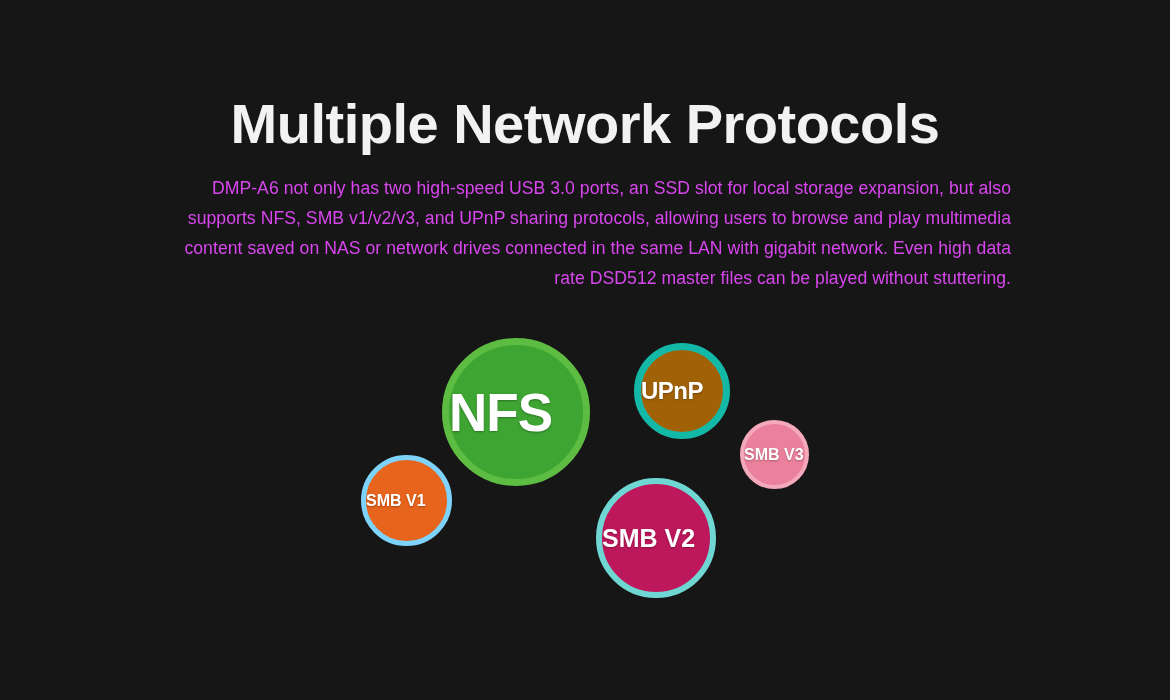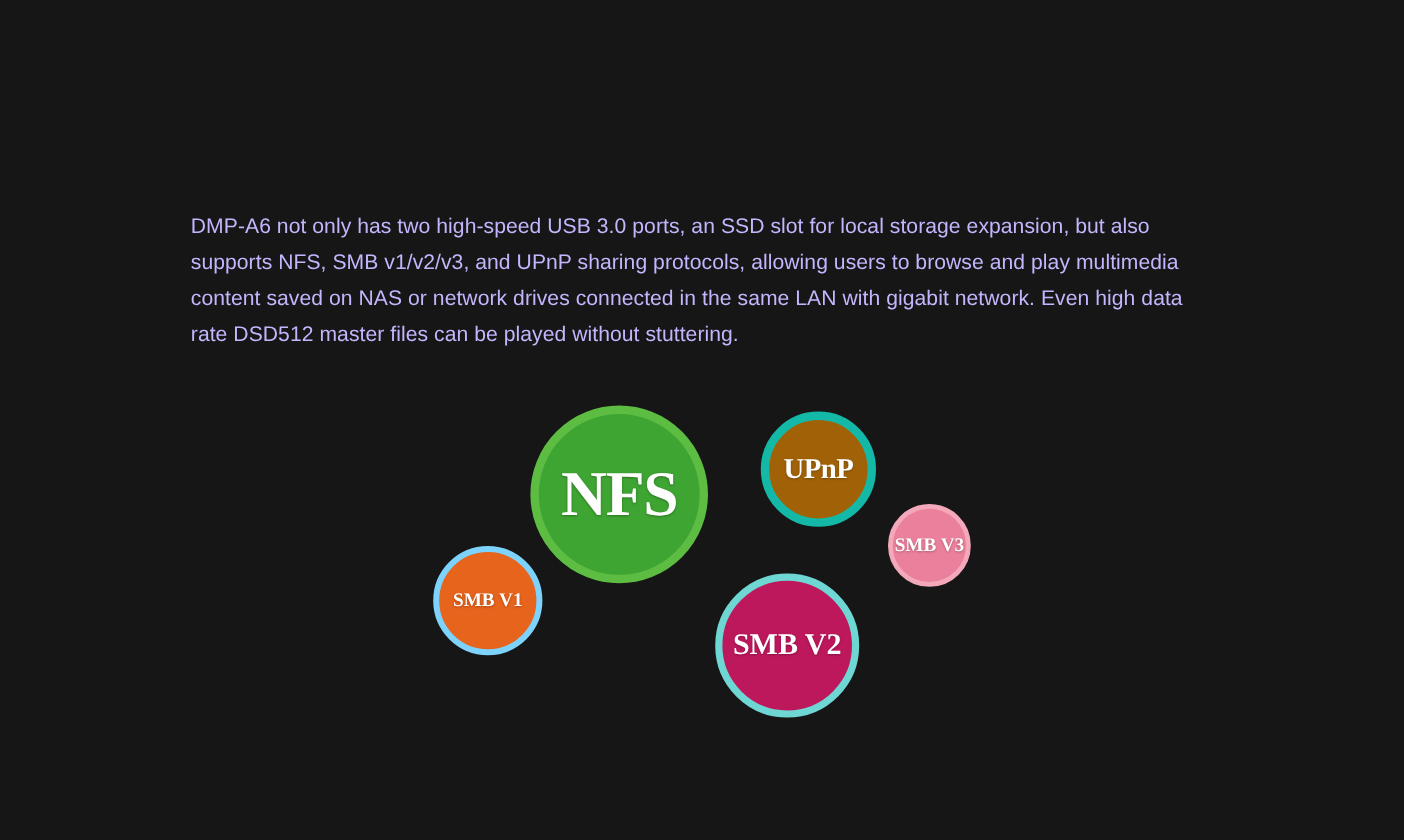--- a/index.html
+++ b/index.html
@@ -36,48 +36,48 @@
     line-height: 1.0;
     white-space: nowrap;
   }
 
   .subtitle {
     position: absolute;
     top: 155px;
     left: 50%;
     transform: translateX(-50%);
     width: 852px;
-    text-align: left;
+    text-align: right;
     font-family: "Liberation Sans Narrow", "Liberation Sans", sans-serif;
     font-size: 17.6px;
     font-weight: normal;
-    color: #c4b5fd;
+    color: #d946ef;
     line-height: 30px;
     letter-spacing: 0.05px;
   }
 
   
   .bubble-cloud {
     position: absolute;
     top: 0;
     left: 0;
     width: 1170px;
     height: 700px;
   }
 
   .bubble {
     position: absolute;
     border-radius: 50%;
     box-sizing: border-box;
     display: flex;
     align-items: center;
-    justify-content: center;
+    justify-content: flex-start;
     color: #ffffff;
     font-weight: bold;
-    font-family: Liberation Serif, serif;
+    font-family: Liberation Sans, sans-serif;
     text-shadow: 0 1px 2px rgba(0,0,0,0.30);
     user-select: none;
   }
 
   
   .b-nfs {
     left: 442px;  top: 338px;
     width: 148px; height: 148px;
     background: #3ea432;
     border: 7px solid #5cbd42;
@@ -116,20 +116,21 @@
     background: #eb809c;
     border: 4px solid #f4a9bb;
     font-size: 16px;
   }
 </style>
 </head>
 <body>
 
 <div class="page">
 
+  <h1 class="title">Multiple Network Protocols</h1>
 
   <p class="subtitle">DMP-A6 not only has two high-speed USB 3.0 ports, an SSD slot for local storage expansion, but also supports NFS, SMB v1/v2/v3, and UPnP sharing protocols, allowing users to browse and play multimedia content saved on NAS or network drives connected in the same LAN with gigabit network. Even high data rate DSD512 master files can be played without stuttering.</p>
 
   <div class="bubble-cloud">
 
     <div class="bubble b-nfs">
       <span>NFS</span>
     </div>
 
     <div class="bubble b-upnp">

